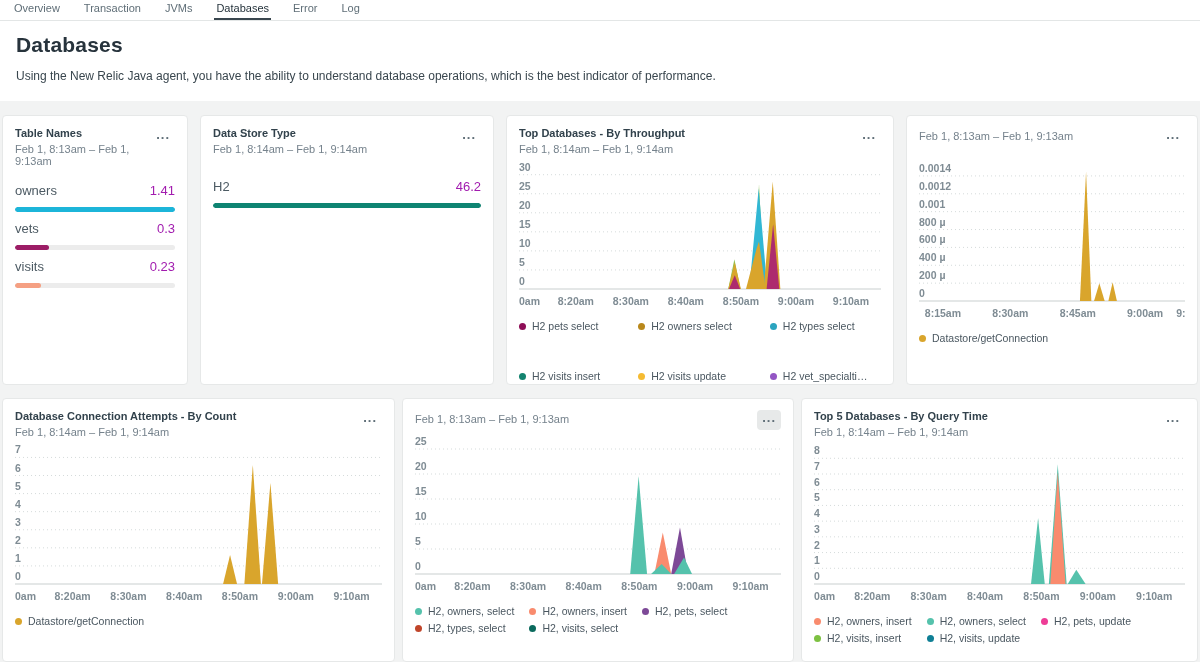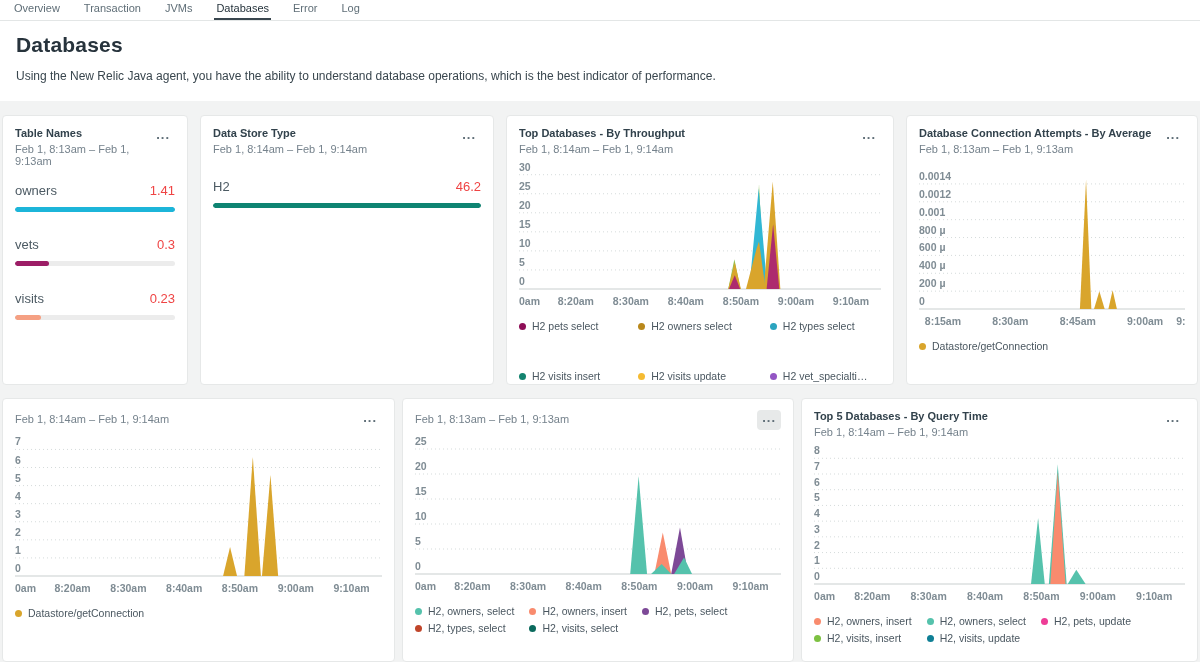--- a/index.html
+++ b/index.html
@@ -29,24 +29,24 @@
   .card-head { display:flex; justify-content:space-between; align-items:flex-start; }
   .card-title { font-size:11px; font-weight:bold; color:#32424c; line-height:1.2; }
   .card-sub { font-size:11px; color:#75828c; margin-top:3px; }
   .menu-btn { border:none; background:transparent; color:#5f6e77; font-size:13px;
     font-weight:bold; letter-spacing:1px; line-height:8px; cursor:pointer;
     padding:4px 5px 8px; border-radius:4px; }
   .menu-btn.active { background:#e7e9e9; }
 
   
   .bar-rows { margin-top:16px; }
-  .bar-row { margin-bottom:25px;text-align:center; }
+  .bar-row { margin-bottom:9px;text-align:center; }
   .bar-line { display:flex; justify-content:space-between; font-size:13px;
     color:#4c5a63; margin-bottom:9px; }
-  .bar-line .val { color:#ef4444; }
+  .bar-line .val { color:#a21caf; }
   .bar-track { height:5px; background:#ececec; border-radius:3px; overflow:hidden; }
   .bar-fill { height:100%; border-radius:3px; }
 
   
   .chart-area { margin-top:6px;font-weight:bold; }
   .chart-area svg { display:block; overflow:hidden; }
   .grid-label { font-size:10.5px; fill:#7f8c94; }
   .legend { margin-top:7px; display:grid; justify-content:start;
     column-gap:15px; row-gap:5px; }
   .legend.cols4 { grid-template-columns:repeat(4,auto);gap:38px; }
@@ -217,21 +217,20 @@
           <div class="leg-item">
             <span class="leg-dot" style="background:#45c6e7"></span>
             <span>H2 pets insert</span>
           </div>
         </div>
     </section>
 
     <section class="card">
       <div class="card-head">
         <div>
-          <div class="card-title">Database Connection Attempts - By Average</div>
           <div class="card-sub">Feb 1, 8:13am – Feb 1, 9:13am</div>
         </div>
         <button class="menu-btn">...</button>
       </div>
       <div class="chart-area" style="margin-top:12px">
           <svg width="266" height="166">
             <line x1="0" y1="16.933333333333337" x2="266" y2="16.933333333333337" stroke="#d5dbdb" stroke-width="1" stroke-dasharray="1,3"></line>
             <text x="0" y="12.933333333333337" class="grid-label">0.0014</text>
             <line x1="0" y1="34.80000000000001" x2="266" y2="34.80000000000001" stroke="#d5dbdb" stroke-width="1" stroke-dasharray="1,3"></line>
             <text x="0" y="30.80000000000001" class="grid-label">0.0012</text>
@@ -264,20 +263,21 @@
           </div>
         </div>
     </section>
   </div>
 
   <div class="row row2">
 
     <section class="card">
       <div class="card-head">
         <div>
+          <div class="card-title">Database Connection Attempts - By Count</div>
           <div class="card-sub">Feb 1, 8:14am – Feb 1, 9:14am</div>
         </div>
         <button class="menu-btn">...</button>
       </div>
       <div class="chart-area">
           <svg width="367" height="164">
             <line x1="0" y1="13.424657534246563" x2="367" y2="13.424657534246563" stroke="#d5dbdb" stroke-width="1" stroke-dasharray="1,3"></line>
             <text x="0" y="9.424657534246563" class="grid-label">7</text>
             <line x1="0" y1="31.50684931506848" x2="367" y2="31.50684931506848" stroke="#d5dbdb" stroke-width="1" stroke-dasharray="1,3"></line>
             <text x="0" y="27.50684931506848" class="grid-label">6</text>

